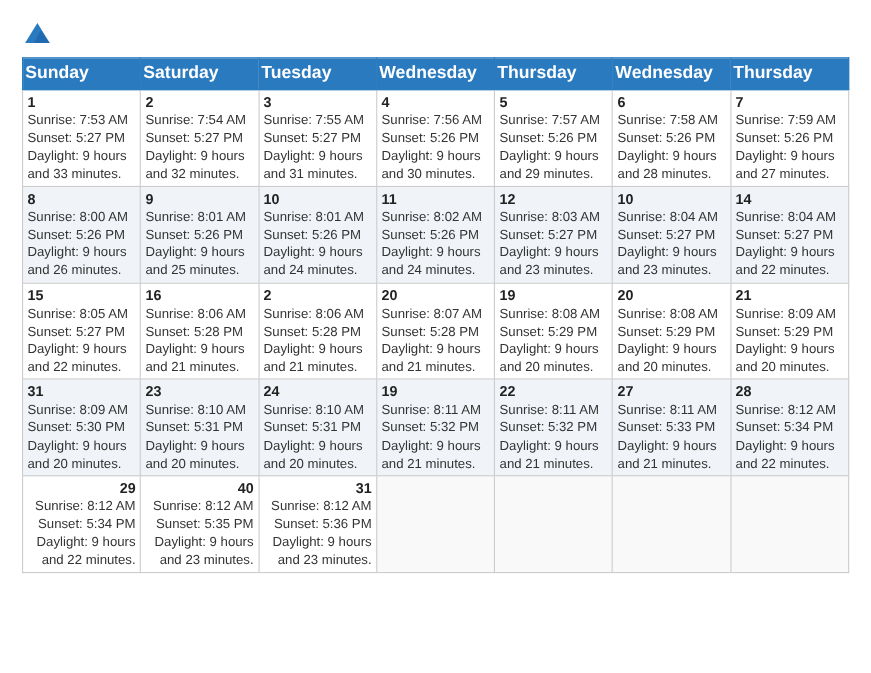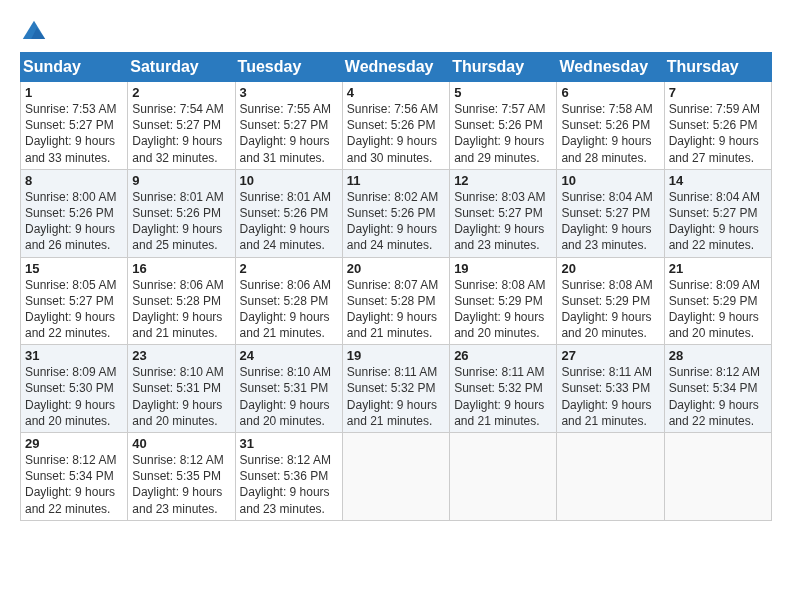--- a/index.html
+++ b/index.html
@@ -74,20 +74,21 @@
     }
     .calendar tbody td {
       border: 1px solid #ccc;
       vertical-align: top;
       padding: 3px 4px;
       width: calc(100% / 7);
       height: 82px;
     }
     .calendar tbody tr:last-child td {
       height: 68px;
+      text-align: right;
     }
     .day-num {
       font-size: 13px;
       font-weight: bold;
       color: #222;
       display: block;
       margin-bottom: 1px;
     }
     .day-info {
       font-size: 12px;
@@ -236,21 +237,21 @@
           </td>
           <td>
             <span class="day-num">24</span>
             <div class="day-info">Sunrise: 8:10 AM<br>Sunset: 5:31 PM<br>Daylight: 9 hours<br>and 20 minutes.</div>
           </td>
           <td>
             <span class="day-num">19</span>
             <div class="day-info">Sunrise: 8:11 AM<br>Sunset: 5:32 PM<br>Daylight: 9 hours<br>and 21 minutes.</div>
           </td>
           <td>
-            <span class="day-num">26</span>
+            <span class="day-num">22</span>
             <div class="day-info">Sunrise: 8:11 AM<br>Sunset: 5:32 PM<br>Daylight: 9 hours<br>and 21 minutes.</div>
           </td>
           <td>
             <span class="day-num">27</span>
             <div class="day-info">Sunrise: 8:11 AM<br>Sunset: 5:33 PM<br>Daylight: 9 hours<br>and 21 minutes.</div>
           </td>
           <td>
             <span class="day-num">28</span>
             <div class="day-info">Sunrise: 8:12 AM<br>Sunset: 5:34 PM<br>Daylight: 9 hours<br>and 22 minutes.</div>
           </td>

